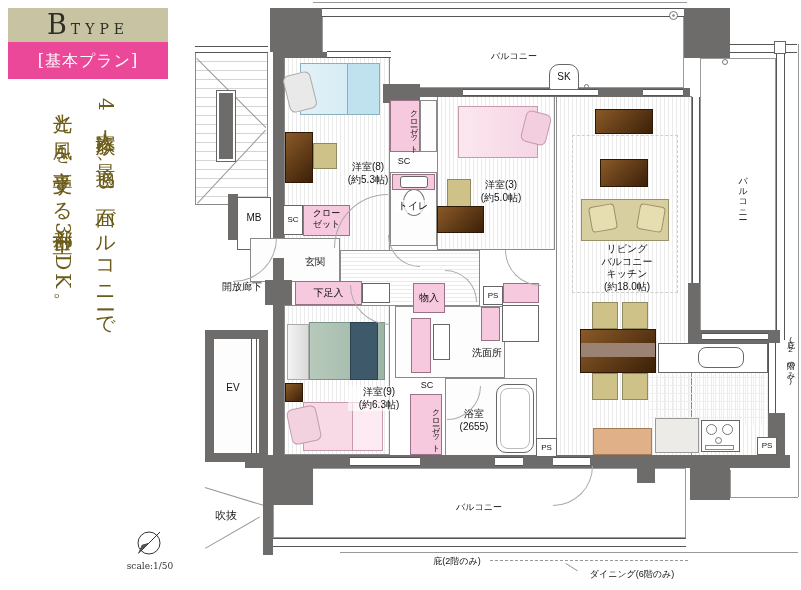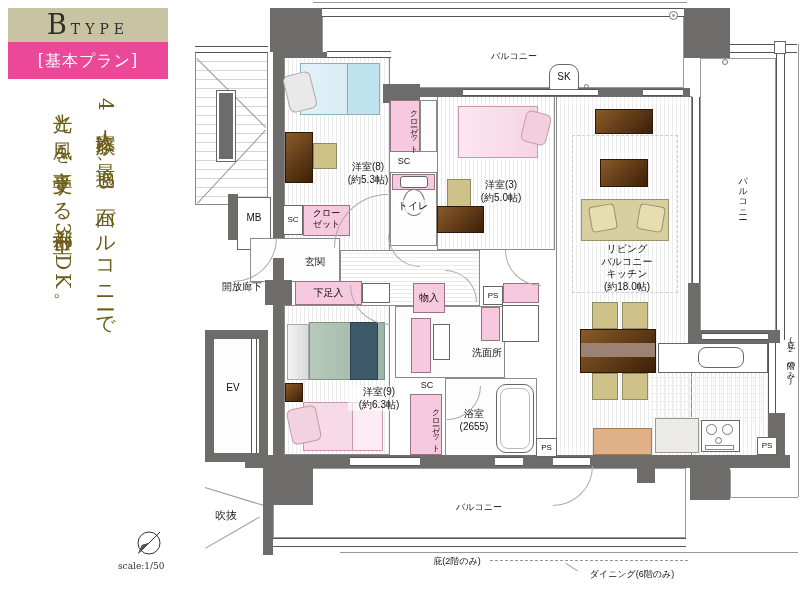--- a/index.html
+++ b/index.html
@@ -27,21 +27,21 @@
   .arc{border:0 solid #aaa}
   .line{background:#999}
   .dash{border-top:1px dashed #999}
   .grid{background:repeating-linear-gradient(0deg,transparent 0 7px,#efefef 7px 8px),repeating-linear-gradient(90deg,transparent 0 7px,#efefef 7px 8px)}
   .badge1{left:8px;top:8px;width:160px;height:34px;background:#c7c3a3;text-align:center;line-height:34px;color:#2e2f26;font-family:"DejaVu Serif",serif}
   .badge1 .b{font-size:27px}
   .badge1 .t{font-size:14px;letter-spacing:5px;margin-left:4px}
   .badge2{left:8px;top:42px;width:160px;height:37px;background:#ec4899;color:#fff;text-align:center;line-height:37px;font-size:16px;font-family:"DejaVu Serif",serif;letter-spacing:1px}
   .tagline{left:34px;top:98px;height:372px;writing-mode:vertical-rl;font-family:"DejaVu Serif",serif;font-size:20px;letter-spacing:3px;color:#6b5c1a}
   .tagline span{display:block;margin-left:16px}
-  .scalelbl{left:118px;top:561px;width:64px;font-size:9px;text-align:left;font-family:"DejaVu Serif",serif;color:#333}
+  .scalelbl{left:118px;top:561px;width:64px;font-size:9px;text-align:center;font-family:"DejaVu Serif",serif;color:#333}
 </style>
 </head>
 <body>
 
 <div class="abs badge1">
   <span class="b">B</span><span class="t">TYPE</span>
 </div>
 <div class="abs badge2">[基本プラン]</div>
 <div class="abs tagline">
   <span>4人家族に最適、3面バルコニーで</span>

